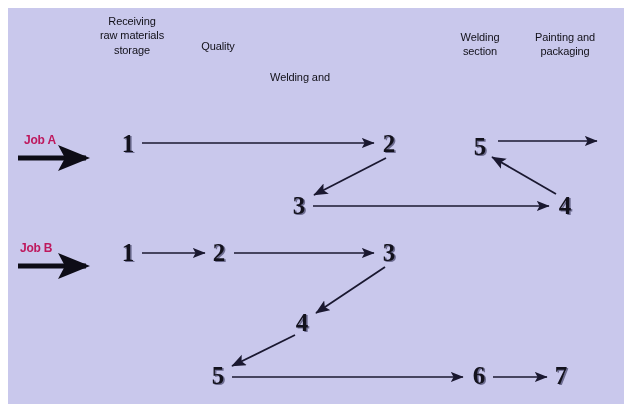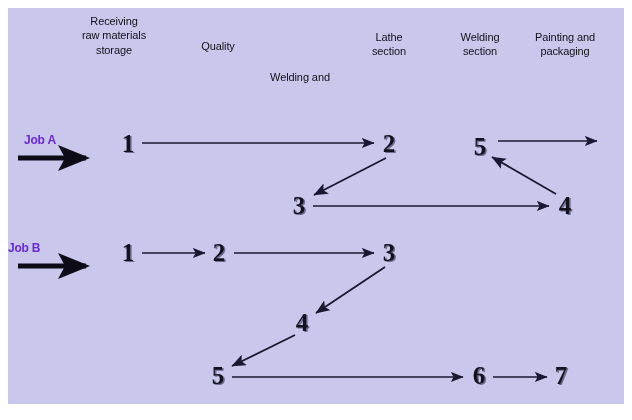--- a/index.html
+++ b/index.html
@@ -38,21 +38,21 @@
     font-weight: 400;
     color: #111018;
     line-height: 1.30;
     letter-spacing: -0.1px;
   }
   .job-label {
     position: absolute;
     font-family: "Liberation Sans", sans-serif;
     font-size: 12px;
     font-weight: 700;
-    color: #6d28d9;
+    color: #be185d;
     letter-spacing: -0.2px;
     white-space: nowrap;
   }
   .node {
     position: absolute;
     font-family: "Liberation Serif", serif;
     font-size: 25px;
     font-weight: 700;
     color: #13121d;
     text-shadow: 1.5px 1.5px 0 #6d6c90;
@@ -98,51 +98,47 @@
 
     <line x1="385" y1="267" x2="316" y2="313" stroke="#1a1830" stroke-width="1.8" marker-end="url(#ah)"></line>
 
     <line x1="295" y1="335" x2="232" y2="366" stroke="#1a1830" stroke-width="1.8" marker-end="url(#ah)"></line>
 
     <line x1="232" y1="377" x2="463" y2="377" stroke="#1a1830" stroke-width="1.6" marker-end="url(#ah)"></line>
 
     <line x1="493" y1="377" x2="547" y2="377" stroke="#1a1830" stroke-width="1.6" marker-end="url(#ah)"></line>
   </svg>
 
-  <div class="col-header" style="left:64px; top:14px; width:100px;">
+  <div class="col-header" style="left:82px; top:14px; width:100px;">
     <div>Receiving</div>
     <div>raw materials</div>
     <div>storage</div>
   </div>
 
   <div class="col-header" style="left:173px; top:39px; width:90px;">
     <div>Quality</div>
   </div>
 
   <div class="col-header" style="left:250px; top:30px; width:100px;margin-top:40px;">
     <div>Welding and</div>
   </div>
 
-  <div class="col-header" style="left:344px; top:30px; width:90px;">
-    <div>Lathe</div>
-    <div>section</div>
-  </div>
 
   <div class="col-header" style="left:435px; top:30px; width:90px;">
     <div>Welding</div>
     <div>section</div>
   </div>
 
   <div class="col-header" style="left:513px; top:30px; width:104px;">
     <div>Painting and</div>
     <div>packaging</div>
   </div>
 
   <div class="job-label" style="left:24px; top:133px;">Job A</div>
-  <div class="job-label" style="left:8px; top:241px;">Job B</div>
+  <div class="job-label" style="left:20px; top:241px;">Job B</div>
 
   <div class="node" style="left:128px; top:143px;">1</div>
   <div class="node" style="left:389px; top:143px;">2</div>
   <div class="node" style="left:299px; top:205px;">3</div>
   <div class="node" style="left:565px; top:205px;">4</div>
   <div class="node" style="left:480px; top:146px;">5</div>
 
   <div class="node" style="left:128px; top:252px;">1</div>
   <div class="node" style="left:219px; top:252px;">2</div>
   <div class="node" style="left:389px; top:252px;">3</div>

